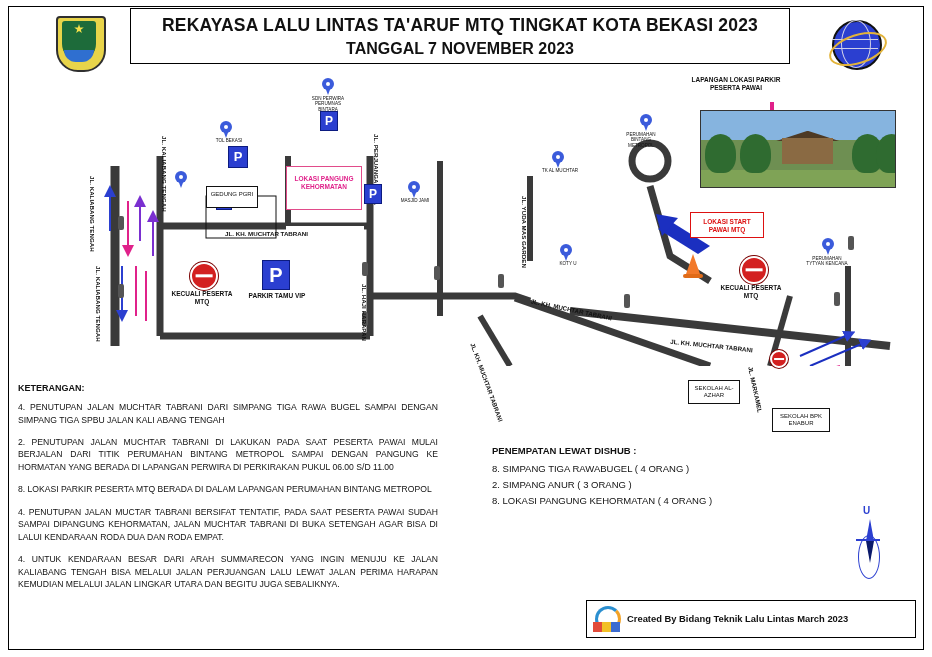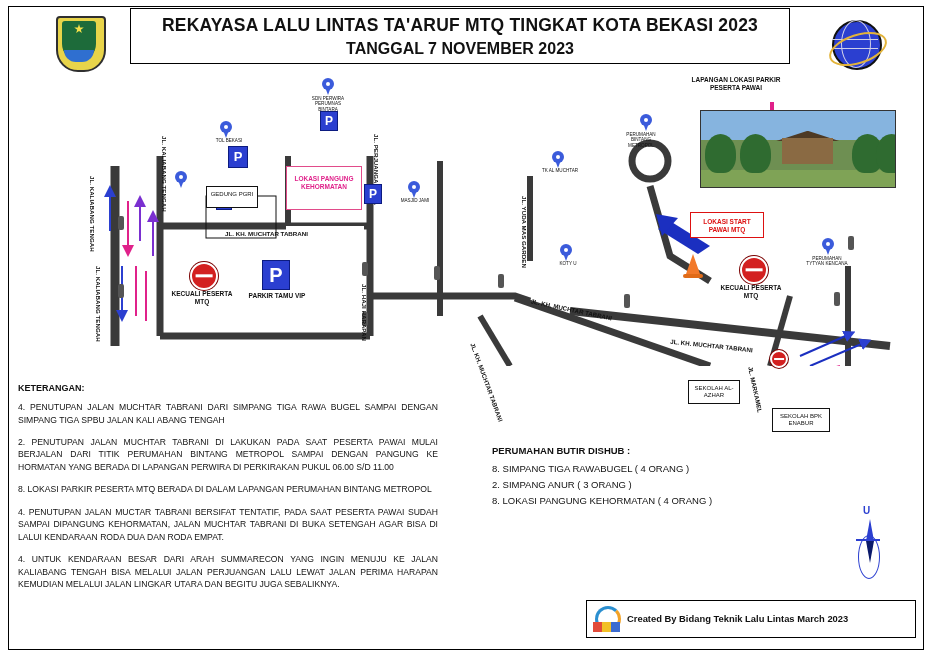--- a/index.html
+++ b/index.html
@@ -280,21 +280,21 @@
   <div class="notes">
     <h4>KETERANGAN:</h4>
     <p>4. PENUTUPAN JALAN MUCHTAR TABRANI DARI SIMPANG TIGA RAWA BUGEL SAMPAI DENGAN SIMPANG TIGA SPBU JALAN KALI ABANG TENGAH</p>
     <p>2. PENUTUPAN JALAN MUCHTAR TABRANI DI LAKUKAN PADA SAAT PESERTA PAWAI MULAI BERJALAN DARI TITIK PERUMAHAN BINTANG METROPOL SAMPAI DENGAN PANGUNG KE HORMATAN YANG BERADA DI LAPANGAN PERWIRA DI PERKIRAKAN PUKUL 06.00 S/D 11.00</p>
     <p>8. LOKASI PARKIR PESERTA MTQ BERADA DI DALAM LAPANGAN PERUMAHAN BINTANG METROPOL</p>
     <p>4. PENUTUPAN JALAN MUCTAR TABRANI BERSIFAT TENTATIF, PADA SAAT PESERTA PAWAI SUDAH SAMPAI DIPANGUNG KEHORMATAN, JALAN MUCHTAR TABRANI DI BUKA SETENGAH AGAR BISA DI LALUI KENDARAAN RODA DUA DAN RODA EMPAT.</p>
     <p>4. UNTUK KENDARAAN BESAR DARI ARAH SUMMARECON YANG  INGIN MENUJU KE JALAN KALIABANG TENGAH BISA MELALUI JALAN PERJUANGAN LALU LEWAT JALAN PERIMA HARAPAN KEMUDIAN MELALUI JALAN LINGKAR UTARA DAN BEGITU JUGA SEBALIKNYA.</p>
   </div>
 
   <div class="dishub">
-    <h4>PERUMAHAN BUTIR DISHUB :</h4>
+    <h4>PENEMPATAN LEWAT DISHUB :</h4>
     <div>8. SIMPANG TIGA RAWABUGEL ( 4 ORANG )</div>
     <div>2. SIMPANG ANUR ( 3 ORANG )</div>
     <div>8. LOKASI PANGUNG KEHORMATAN ( 4 ORANG )</div>
   </div>
 
   <div class="compass">
     <div class="u">U</div>
     <div class="needle">
       <div class="ring"></div>
       <div class="hbar"></div>

